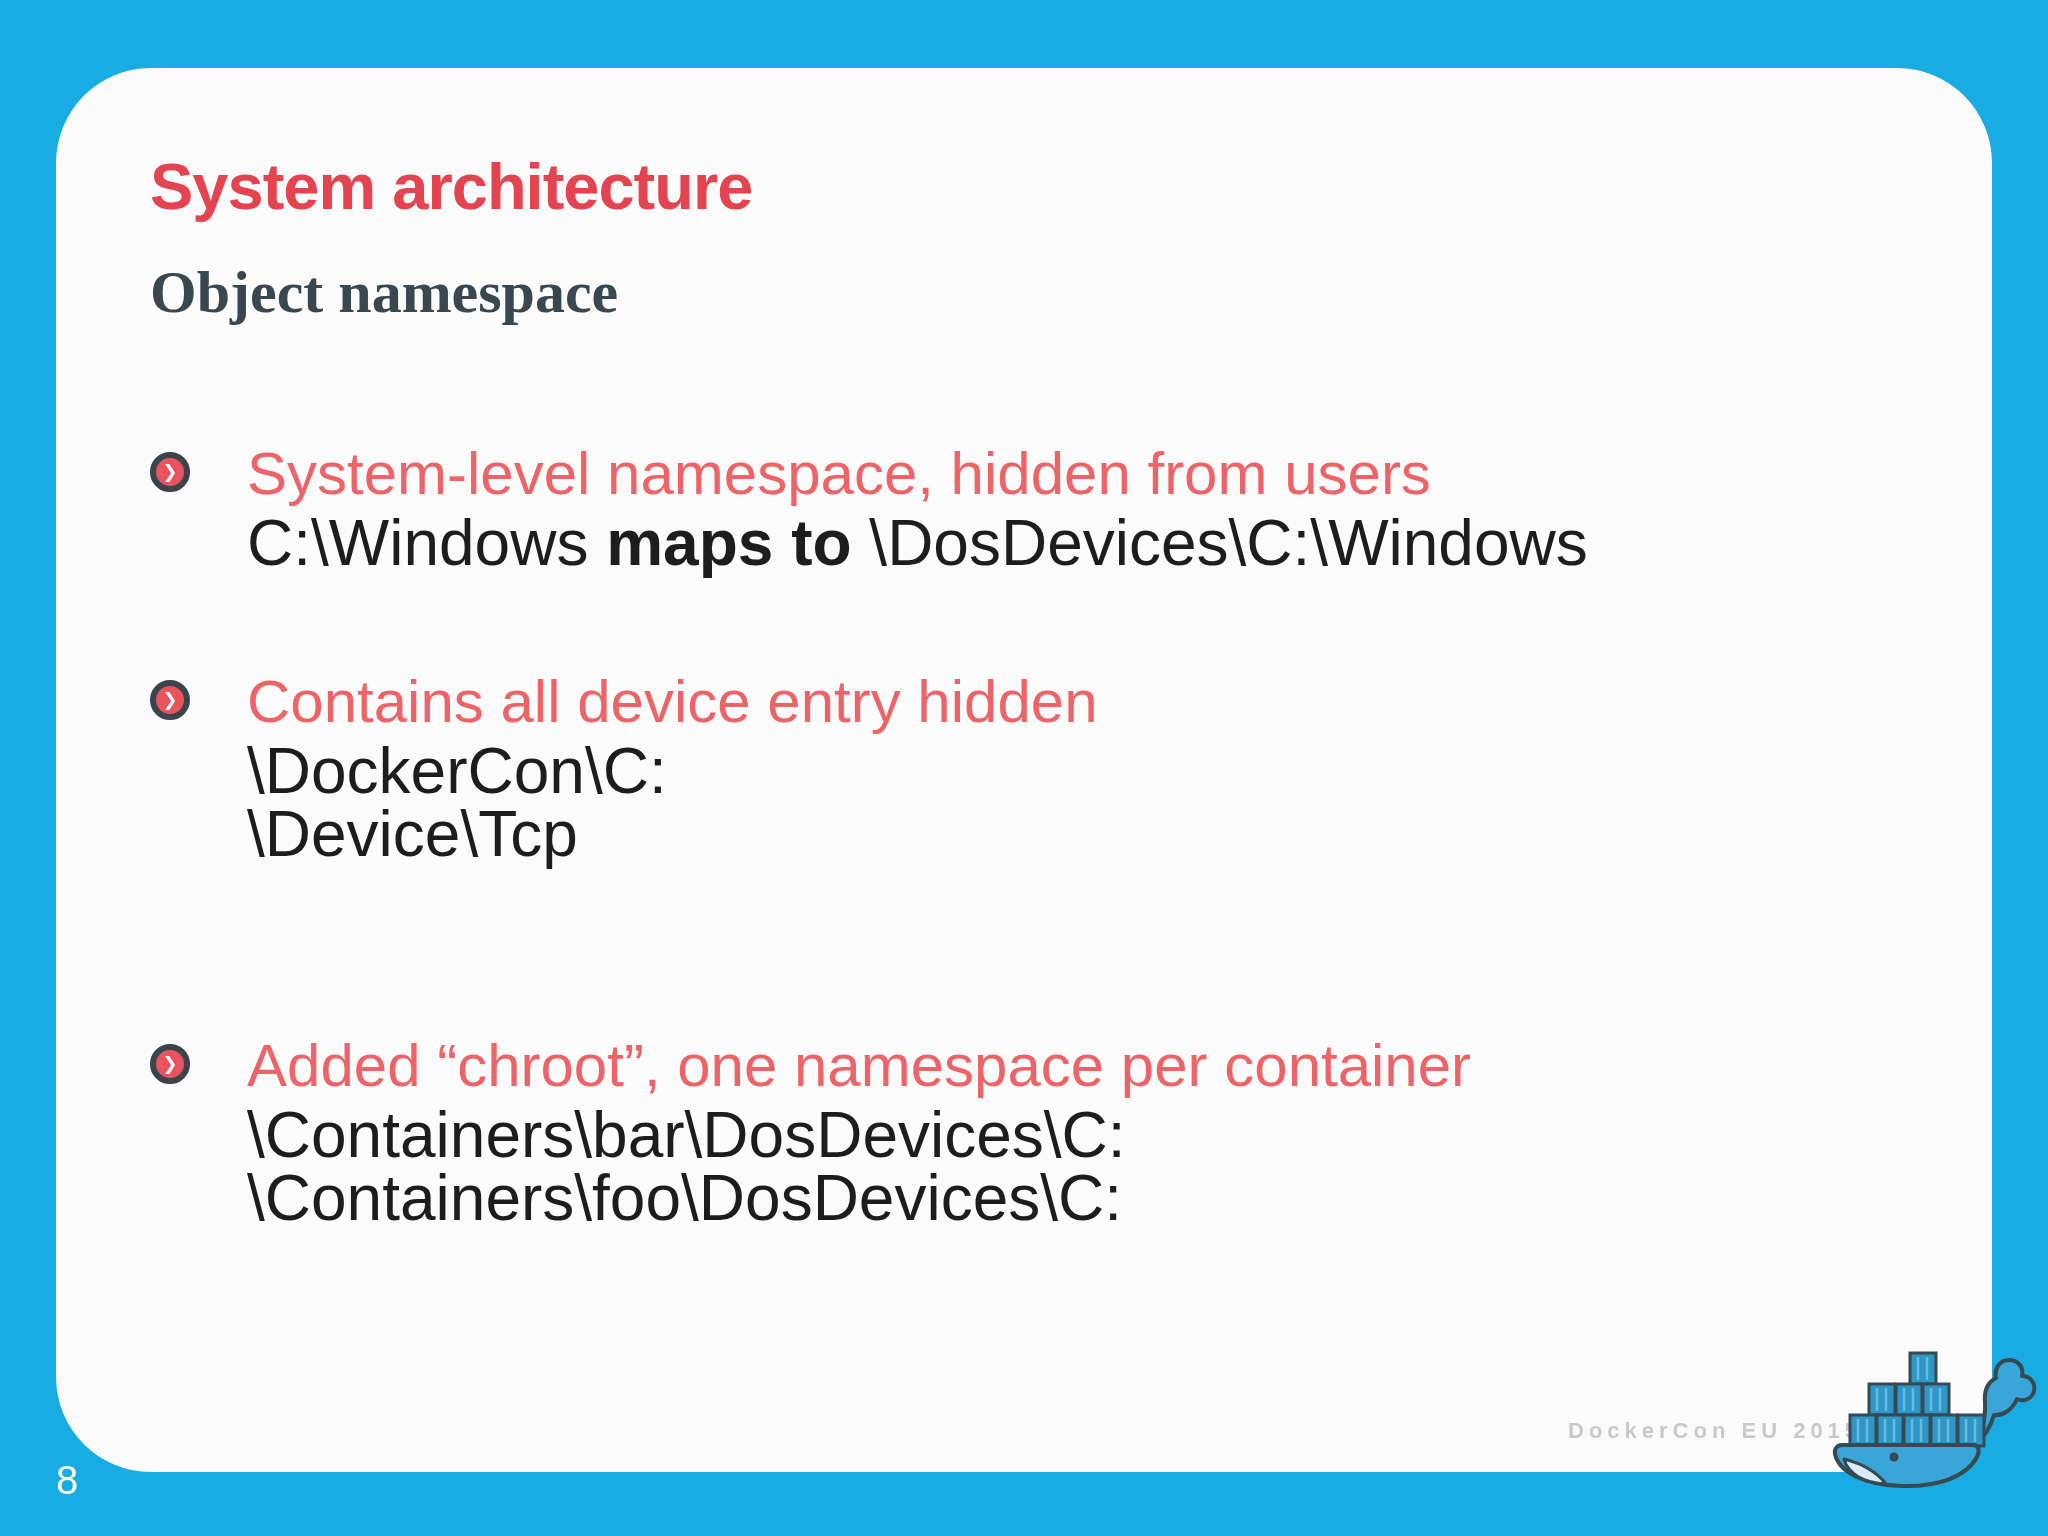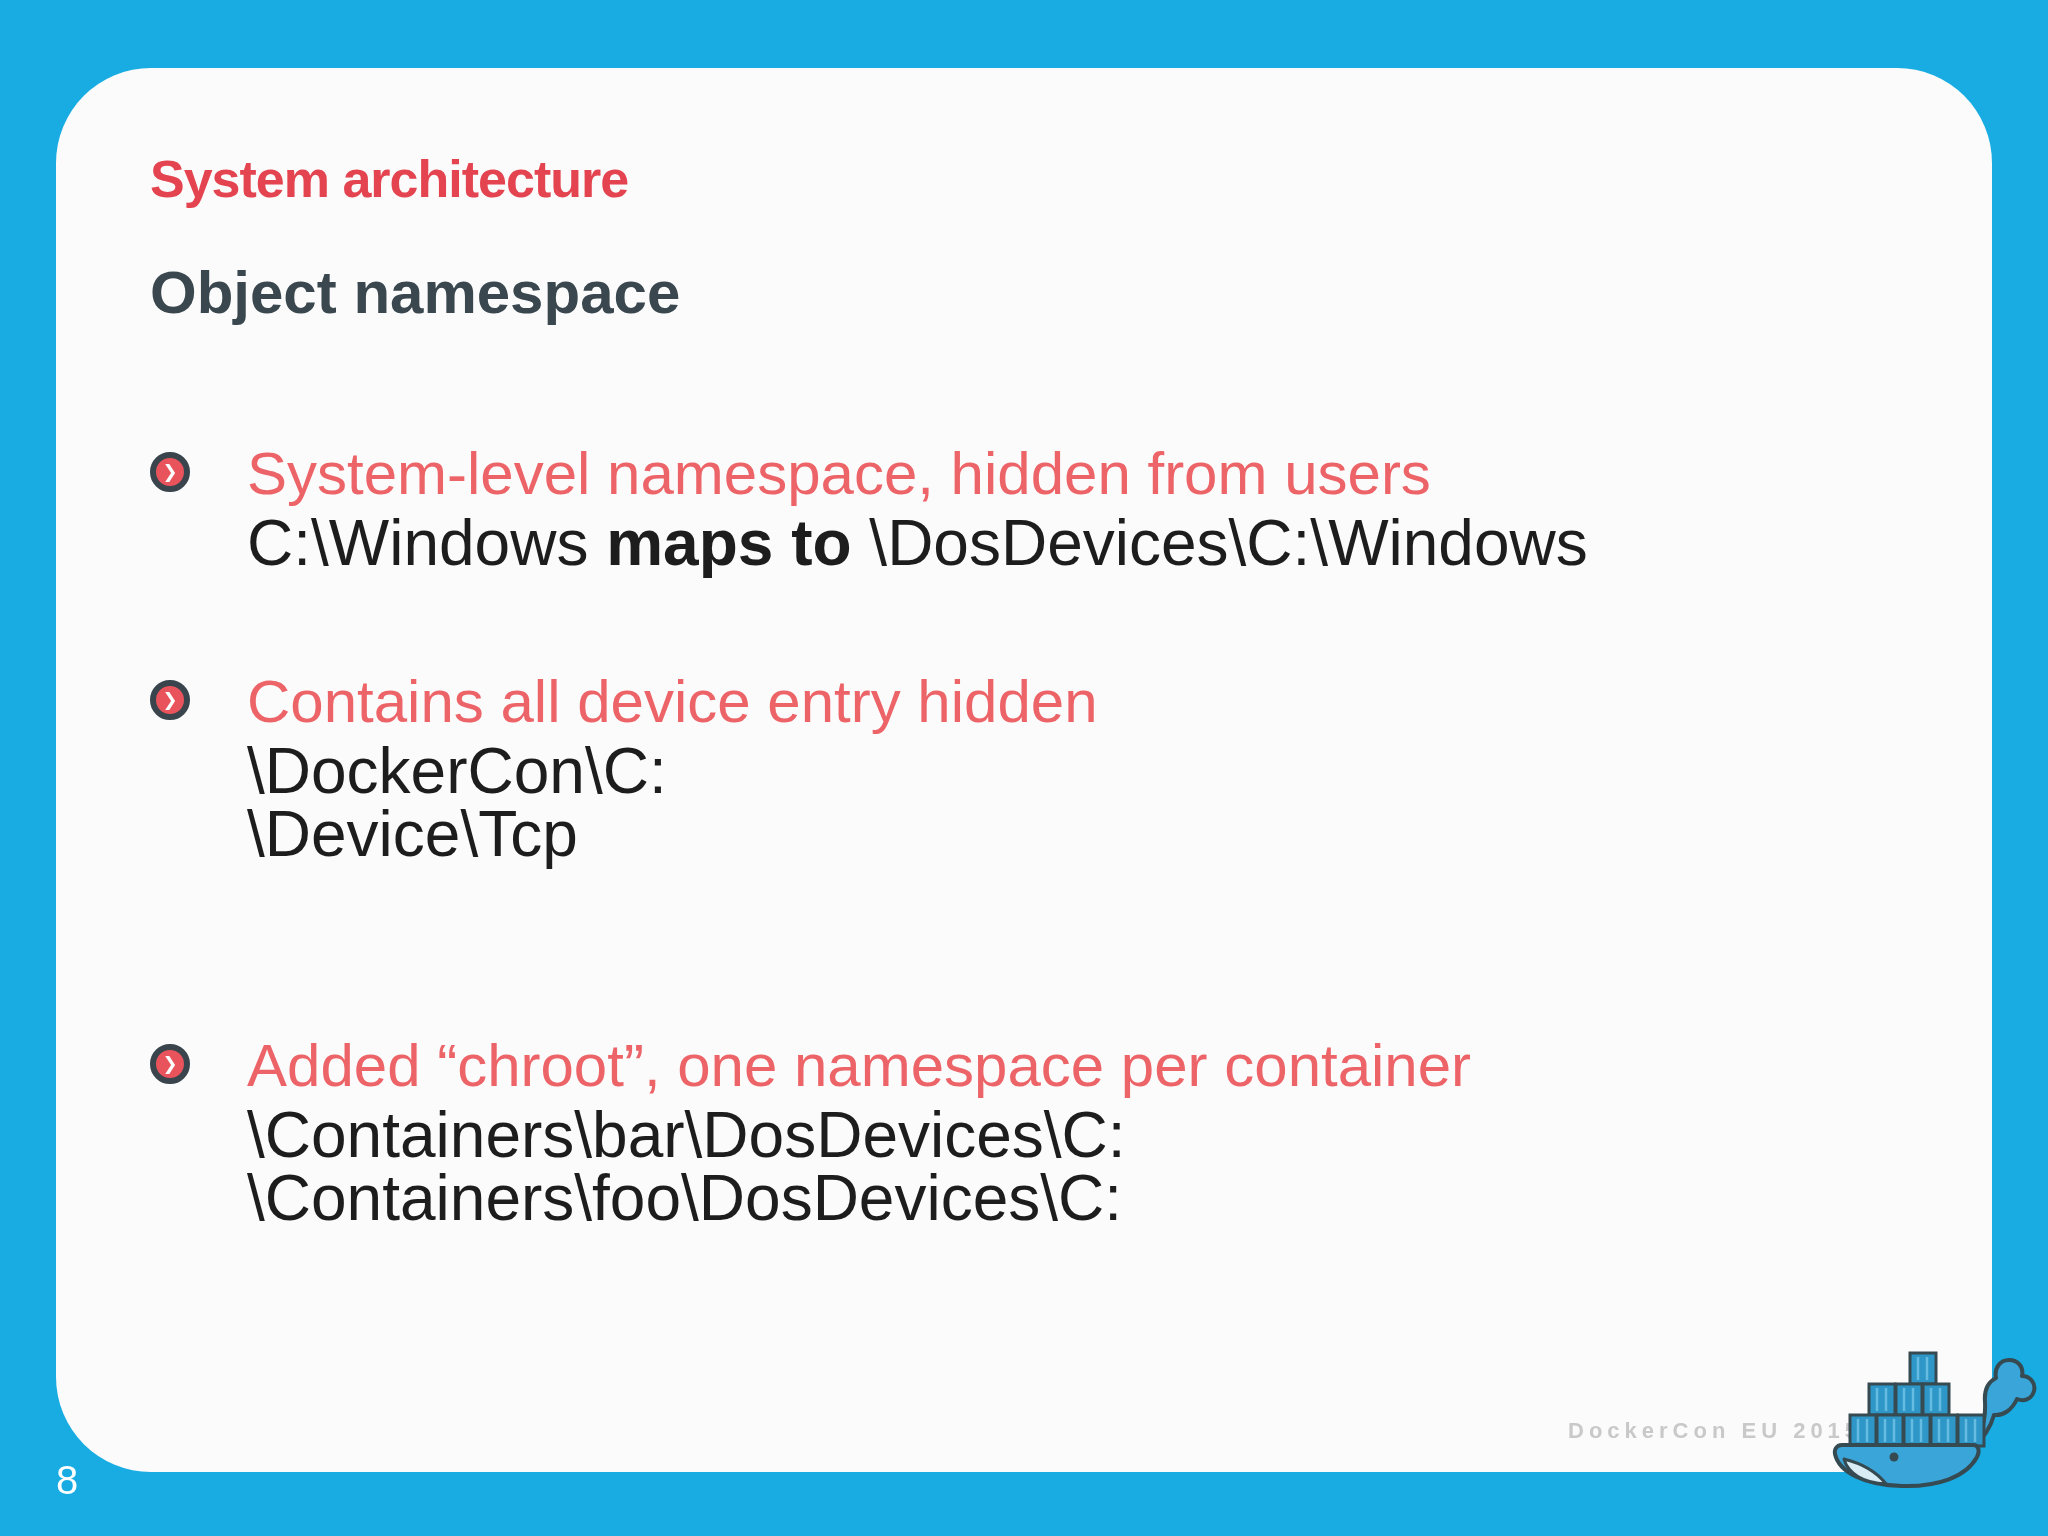--- a/index.html
+++ b/index.html
@@ -31,34 +31,35 @@
     position: absolute;
     left: 56px; top: 68px;
     width: 1936px; height: 1404px;
     background: var(--card-white);
     border-radius: 95px;
   }
   .slide-title {
     position: absolute;
     left: 94px; top: 82px;
     margin: 0;
-    font-size: 52px;
+    font-size: 65px;
     font-weight: bold;
     line-height: 1.15;
     color: var(--title-red);
     letter-spacing: -1px;
   }
   .slide-subtitle {
     position: absolute;
     left: 94px; top: 190px;
     margin: 0;
     font-size: 60px;
     font-weight: bold;
     line-height: 1.15;
     color: var(--subtitle-slate);
+    font-family: Liberation Serif, serif;
   }
   .bullet-group {
     position: absolute;
     left: 94px;
     display: flex;
     align-items: flex-start;
   }
   .bullet-icon {
     flex: 0 0 40px;
     width: 40px; height: 40px;

